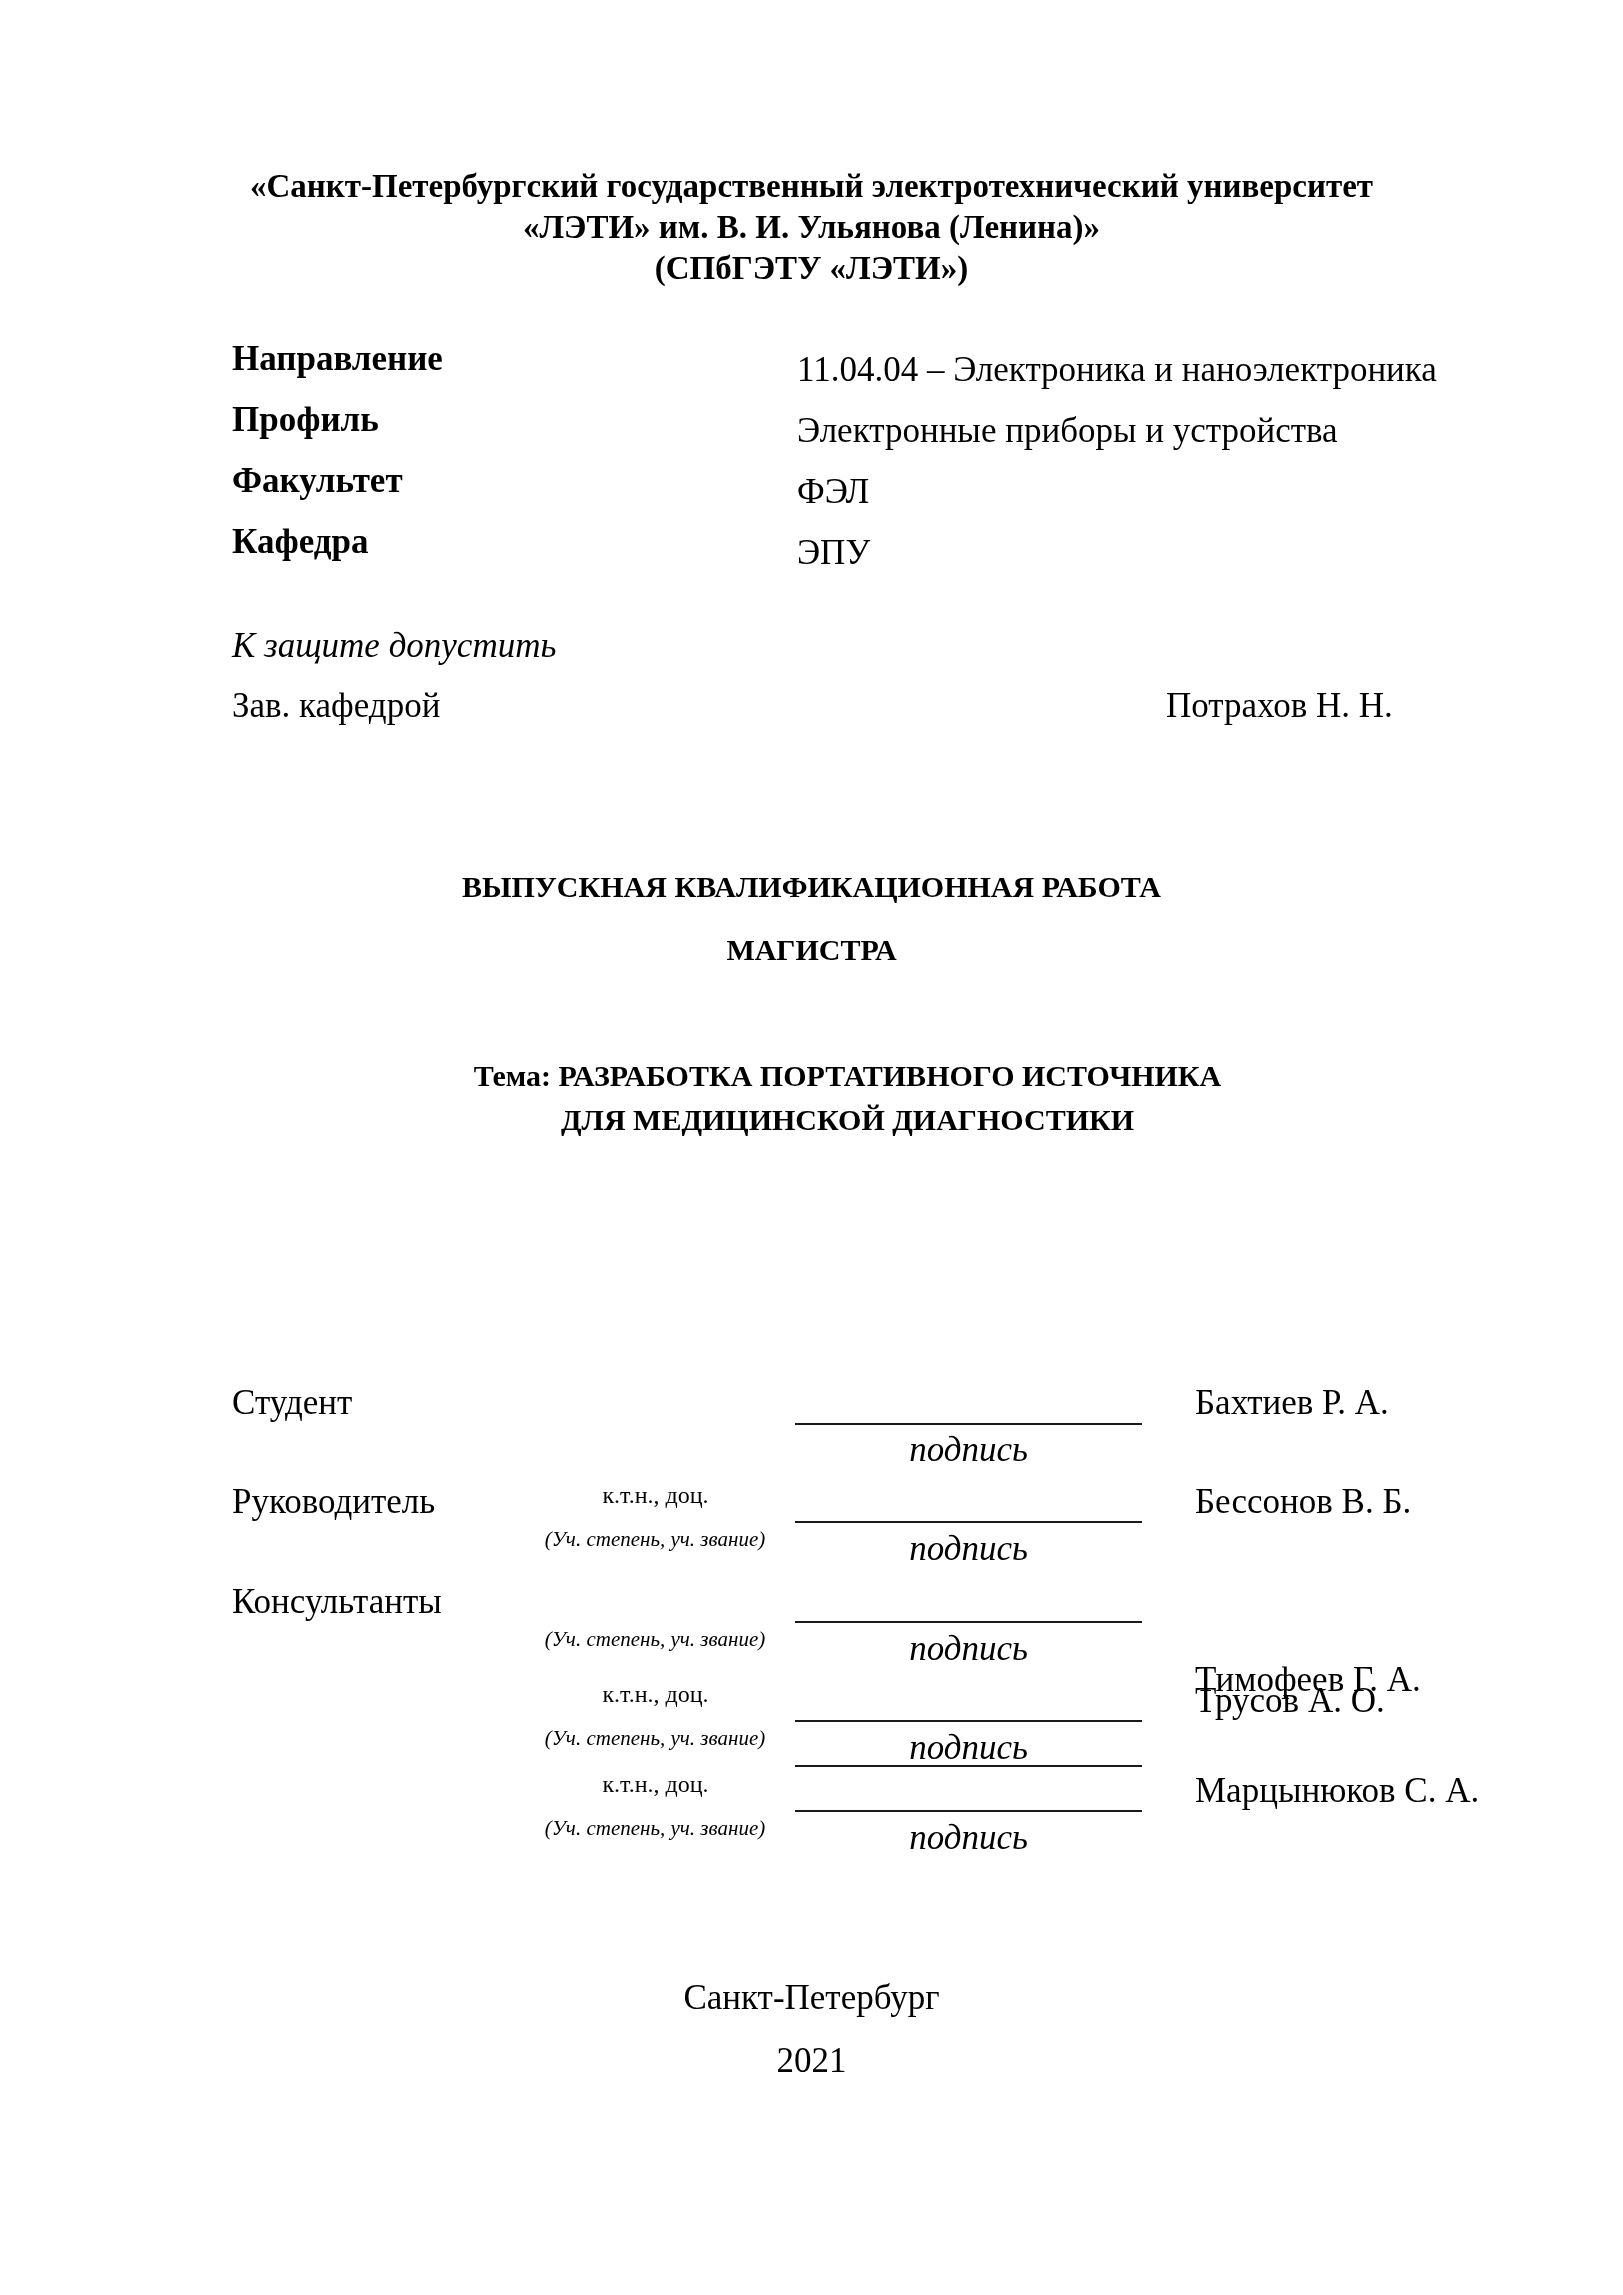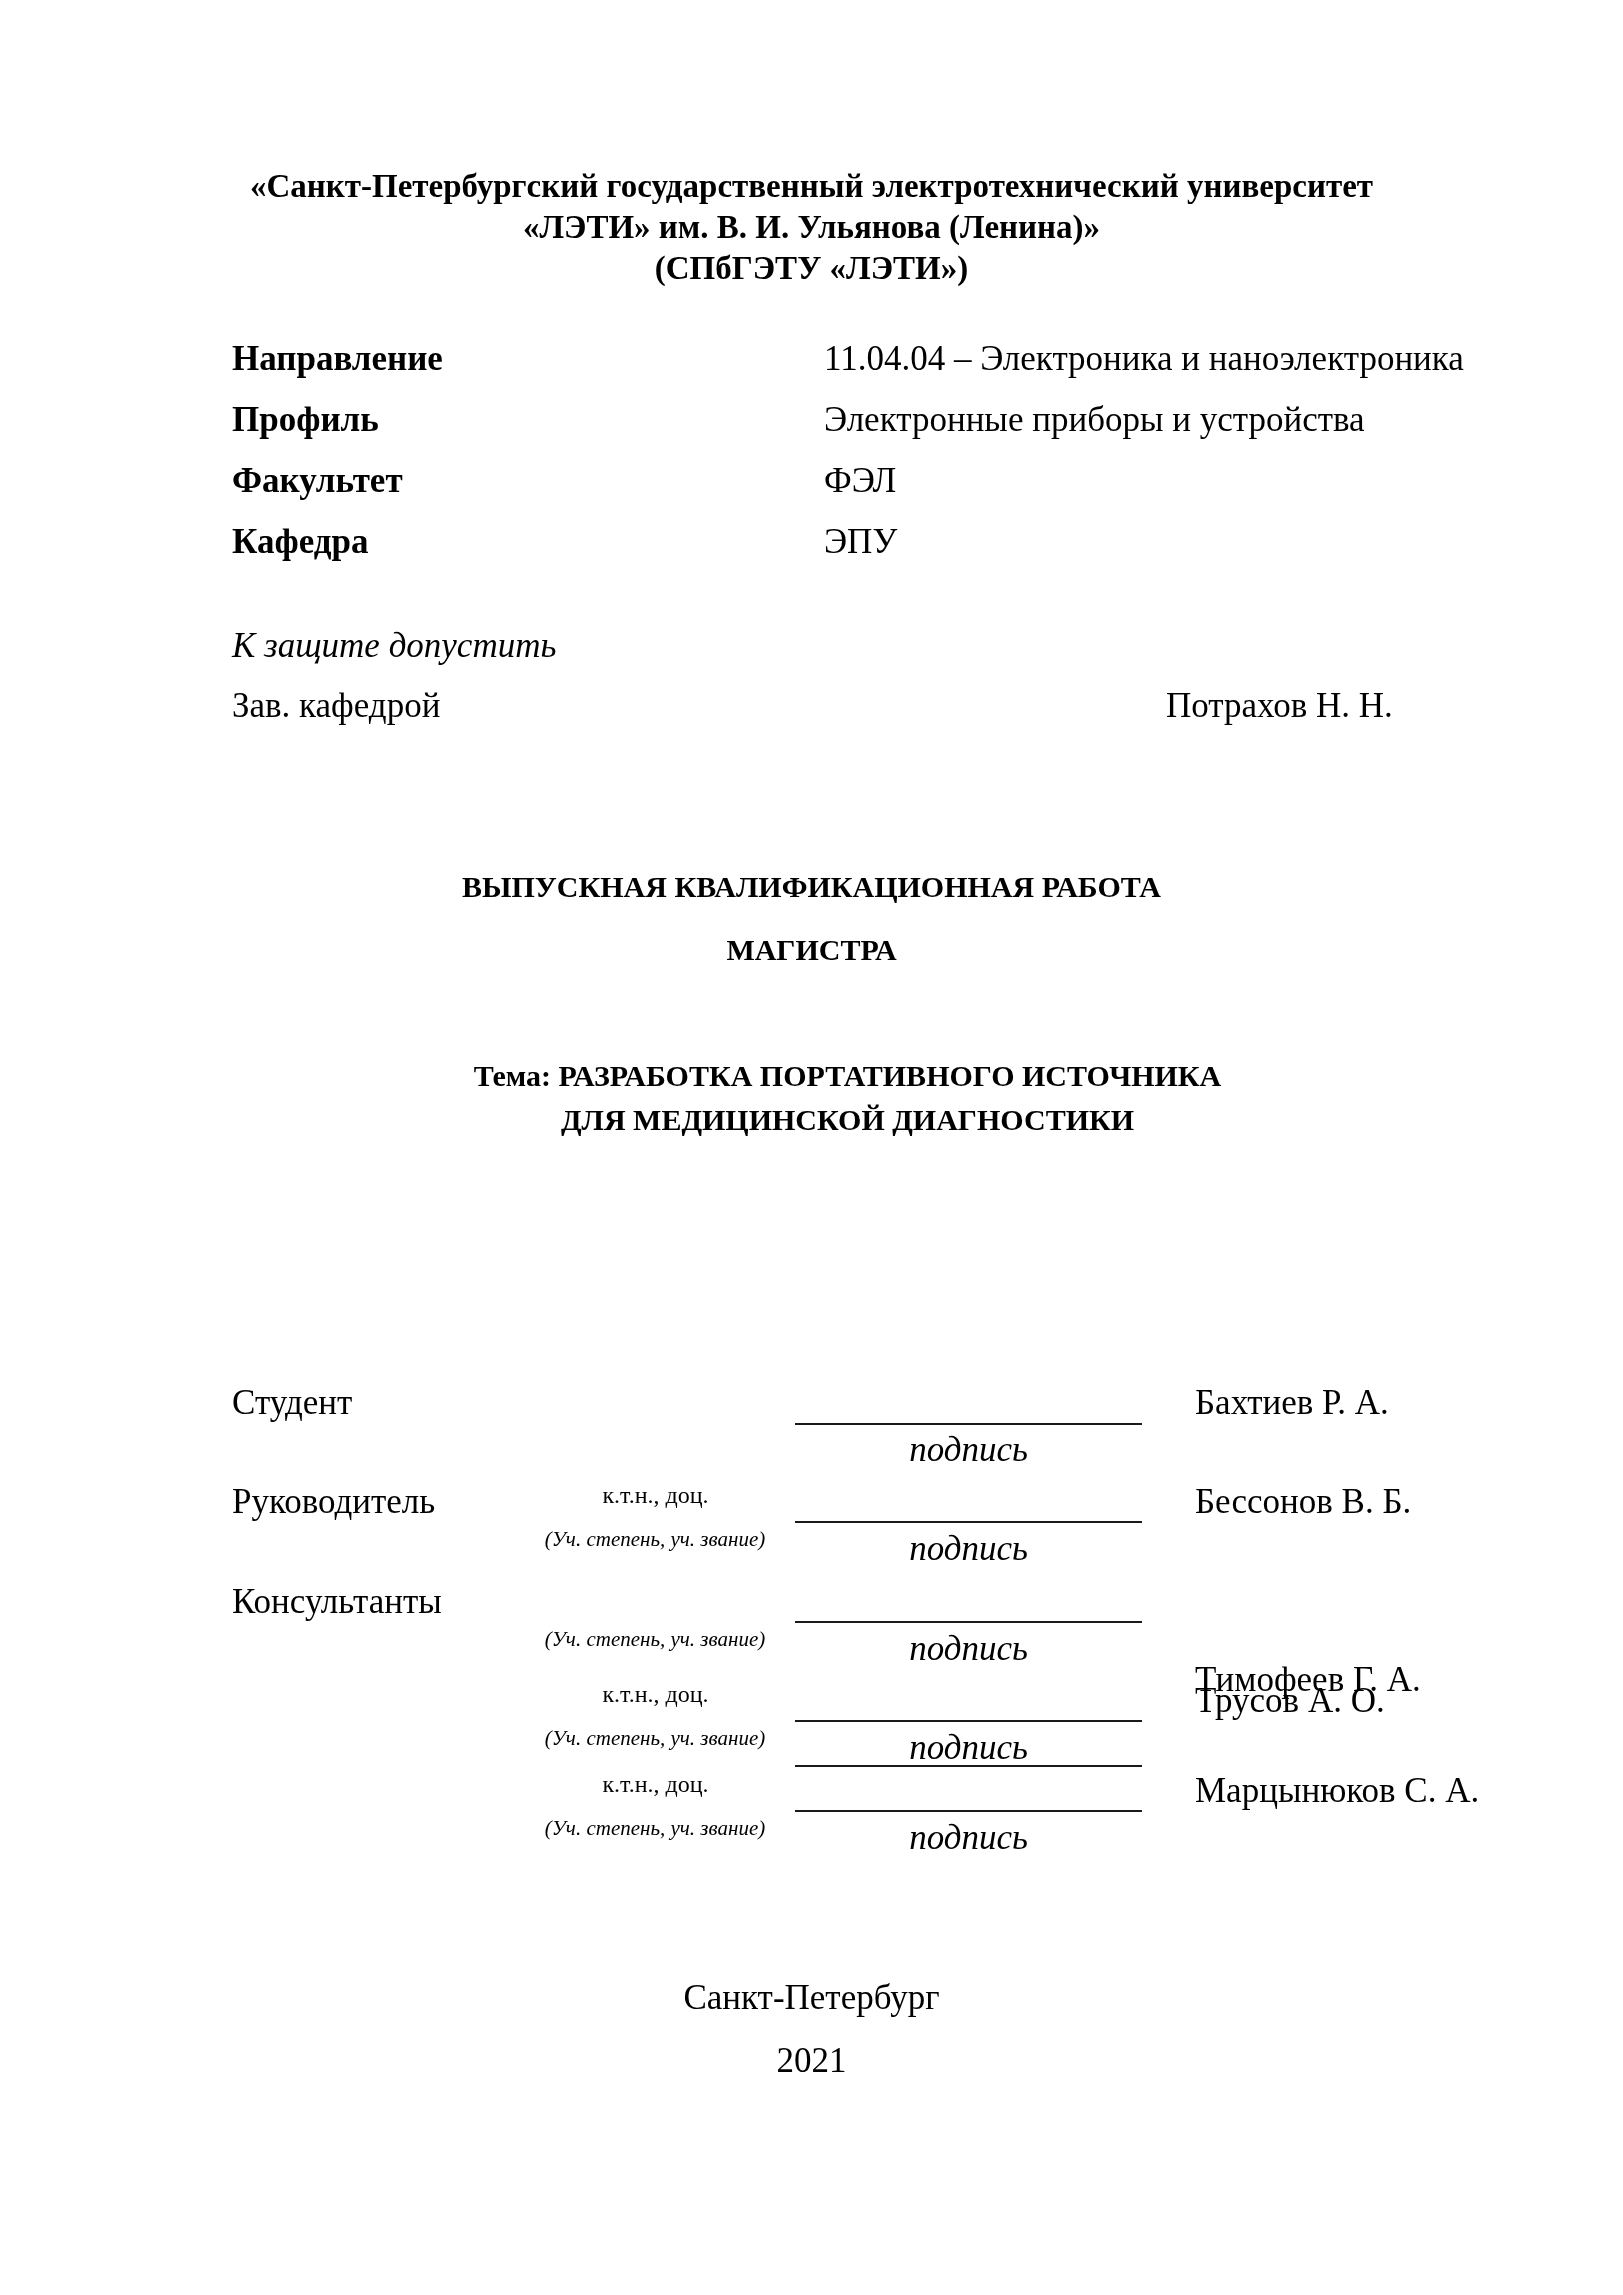--- a/index.html
+++ b/index.html
@@ -34,21 +34,21 @@
     .header div { white-space: nowrap; }
 
     
     .info-row {
       position: absolute;
       left: 232px;
       font-size: 35px;
       white-space: nowrap;
     }
     .info-label { position: absolute; left: 0; font-weight: bold; }
-    .info-value { position: absolute; left: 592px; }
+    .info-value { position: absolute; left: 565px; margin-top: 11px; }
 
     .approve-italic {
       position: absolute;
       left: 232px; top: 626px;
       font-style: italic;
       font-size: 35px;
       white-space: nowrap;
     }
     .head-dept-label {
       position: absolute;

